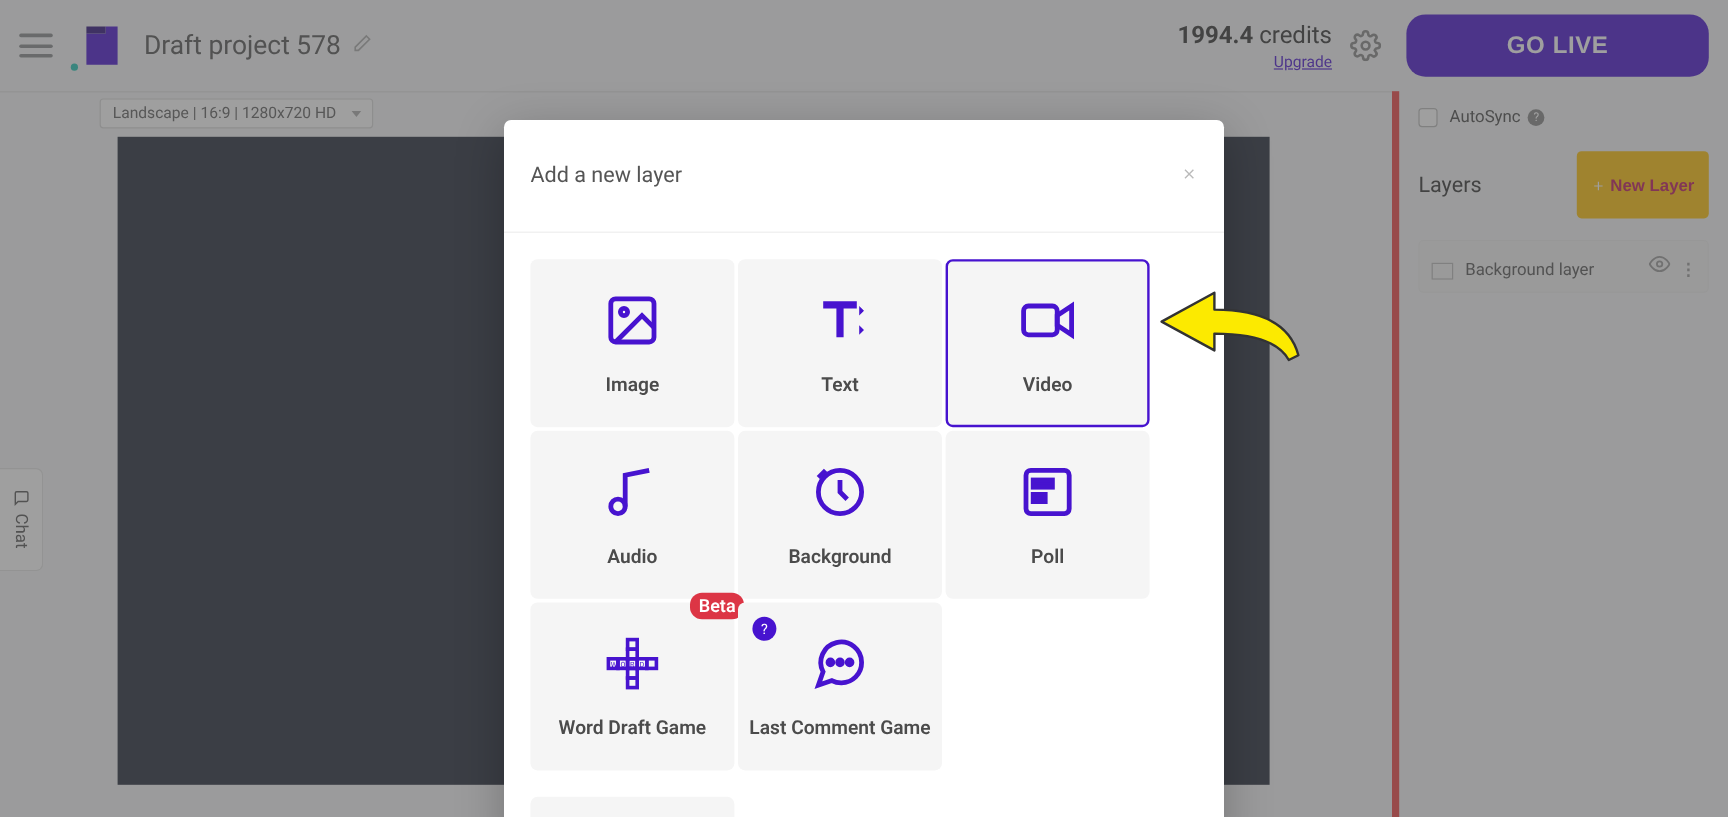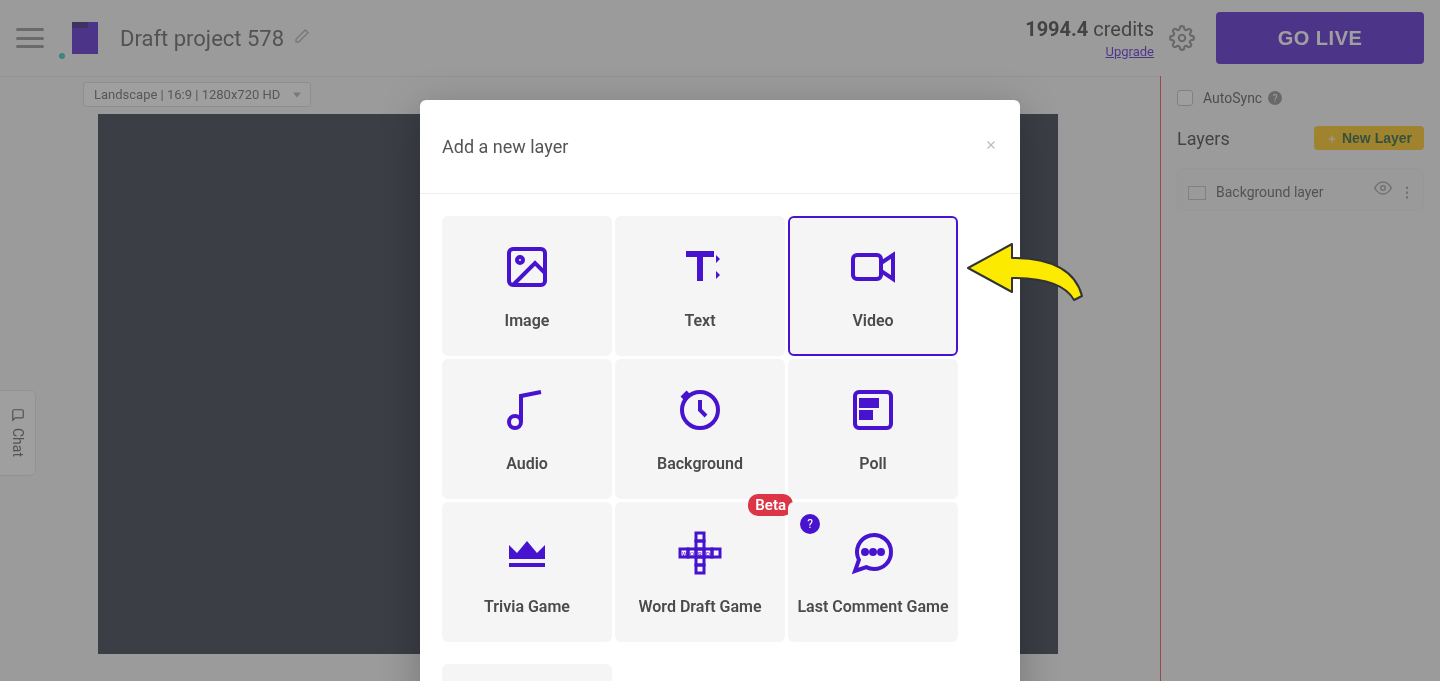--- a/index.html
+++ b/index.html
@@ -10,32 +10,32 @@
   .logo { margin-left: 14px; width: 48px; height: 48px; position:relative; }
   .title-wrap { margin-left: 14px; display:flex; align-items:center;}
   .title { font-size: 22px; color:#555; font-weight: 400;}
   .pencil { margin-left: 10px; color:#aaa; }
   .spacer { flex:1;}
   .credits-wrap{ text-align:right; margin-right:8px;}
   .credits-line{ font-size:20px; color:#333; }
   .credits-line .num{ font-weight:700;}
   .upgrade-link{ font-size:13px; color:#4b16d1; text-decoration:underline;}
   .gear{ width:40px; height:40px; display:flex; align-items:center; justify-content:center; margin-right: 14px; cursor:pointer; }
-  .go-live{ width:208px; height:52px; background:#4713cf; color:#fff; border:none; border-radius:4px; font-size:20px; font-weight:700; letter-spacing:0.5px; cursor:pointer;}
+  .go-live{ width:252px; height:52px; background:#4713cf; color:#fff; border:none; border-radius:16px; font-size:20px; font-weight:700; letter-spacing:0.5px; cursor:pointer;}
   .subbar { position:absolute; left:0; top:76px; right:280px; height:36px; border-top:1px solid #e2e2e2; display:flex; align-items: center; padding-left: 36px;}
   .orient-select{ border:1px solid #d9d9d9; background:#fff; color:#606060; font-size:13px; padding:4px 30px 4px 10px; border-radius:3px; cursor:pointer; position:relative;margin-left:47px;}
   .orient-select::after{content:""; position:absolute; right:9px; top:50%; width:0;height:0;border-left:4px solid transparent;border-right:4px solid transparent;border-top:5px solid #aaa; transform:translateY(-50%);}
   .canvas{ position:absolute; top:114px; left:98px; width:960px; height:540px; background:#222938; }
-  .right-panel{ position:absolute; top:76px; right:0; width:280px; bottom:0; border-left:1px solid #ef4444; padding:14px 16px;}
+  .right-panel{ position:absolute; top:76px; right:0; width:280px; bottom:0; border-left:6px solid #ef4444; padding:14px 16px;}
   .autosync-row{ display:flex; align-items:center; font-size:14px; color:#4b4b4b; margin-bottom:20px;}
   .cb{ width:16px; height:16px; border:1px solid #bbb; border-radius:3px; margin-right:10px; background:#fff;}
   .q-icon{ margin-left:6px; width:14px;height:14px;border-radius:50%;background:#888;color:#fff;font-size:10px;display:flex;align-items:center;justify-content:center;}
   .layers-header{ display:flex; align-items:center; justify-content:space-between;}
   .layers-title{ font-size:18px; font-weight:400; color:#333;}
-  .new-layer-btn{ background:#ffc107; color:#14532d; border:none; border-radius:4px; font-size:14px; font-weight:600; padding:4px 12px; cursor:pointer;}
+  .new-layer-btn{ background:#ffc107; color:#be185d; border:none; border-radius:4px; font-size:14px; font-weight:600; padding:20px 12px; cursor:pointer;}
   .layer-row{ margin-top:18px; background:#f4f4f4; border:1px solid #eee; border-radius:4px; display:flex; align-items:flex-end; padding:10px 10px; font-size:14px; color:#555;}
   .layer-thumb{width:18px;height:14px;border:1px solid #bbb; margin-right:10px;}
   .layer-name{flex:1;}
   .eye{ margin-right:8px; color:#999;}
   .dots{ color:#999; letter-spacing:-1px; font-weight:700;}
   
   .overlay{ position:absolute; inset:0; background:rgba(80,80,80,0.55);}
   .modal{ position:absolute; left:420px; top:100px; width:600px; background:#fff; border-radius:6px; box-shadow:0 10px 40px rgba(0,0,0,0.25); overflow:hidden;}
   .modal-header{ display:flex; align-items:center; justify-content:space-between; padding:36px 22px; border-bottom:1px solid #eee;}
   .modal-title{ font-size:18px; color:#555; font-weight:400;}
@@ -199,28 +199,20 @@
       <div class="ico">
         <svg width="48" height="48" viewBox="0 0 24 24" fill="none" stroke="#4713cf" stroke-width="2">
             <rect x="3" y="3" width="18" height="18" rx="2"></rect>
             <rect x="6" y="7" width="8" height="3" fill="#4713cf"></rect>
             <rect x="6" y="13" width="5" height="3" fill="#4713cf"></rect>
           </svg>
       </div>
       <div class="lbl">Poll</div>
     </div>
 
-    <div class="tile">
-      <div class="ico">
-        <svg width="48" height="48" viewBox="0 0 24 24" fill="#4713cf">
-            <path d="M3 17h18v2H3zM3 8l4 4 5-6 5 6 4-4v7H3z"></path>
-          </svg>
-      </div>
-      <div class="lbl">Trivia Game</div>
-    </div>
 
     <div class="tile">
       <span class="badge-beta">Beta</span>
       <div class="ico">
         <svg width="48" height="48" viewBox="0 0 24 24" fill="none" stroke="#4713cf" stroke-width="1.5">
           <rect x="10" y="2" width="4" height="4"></rect>
             <rect x="2" y="10" width="4" height="4"></rect>
             <rect x="6" y="10" width="4" height="4"></rect>
             <rect x="10" y="10" width="4" height="4"></rect>
             <rect x="14" y="10" width="4" height="4"></rect>

